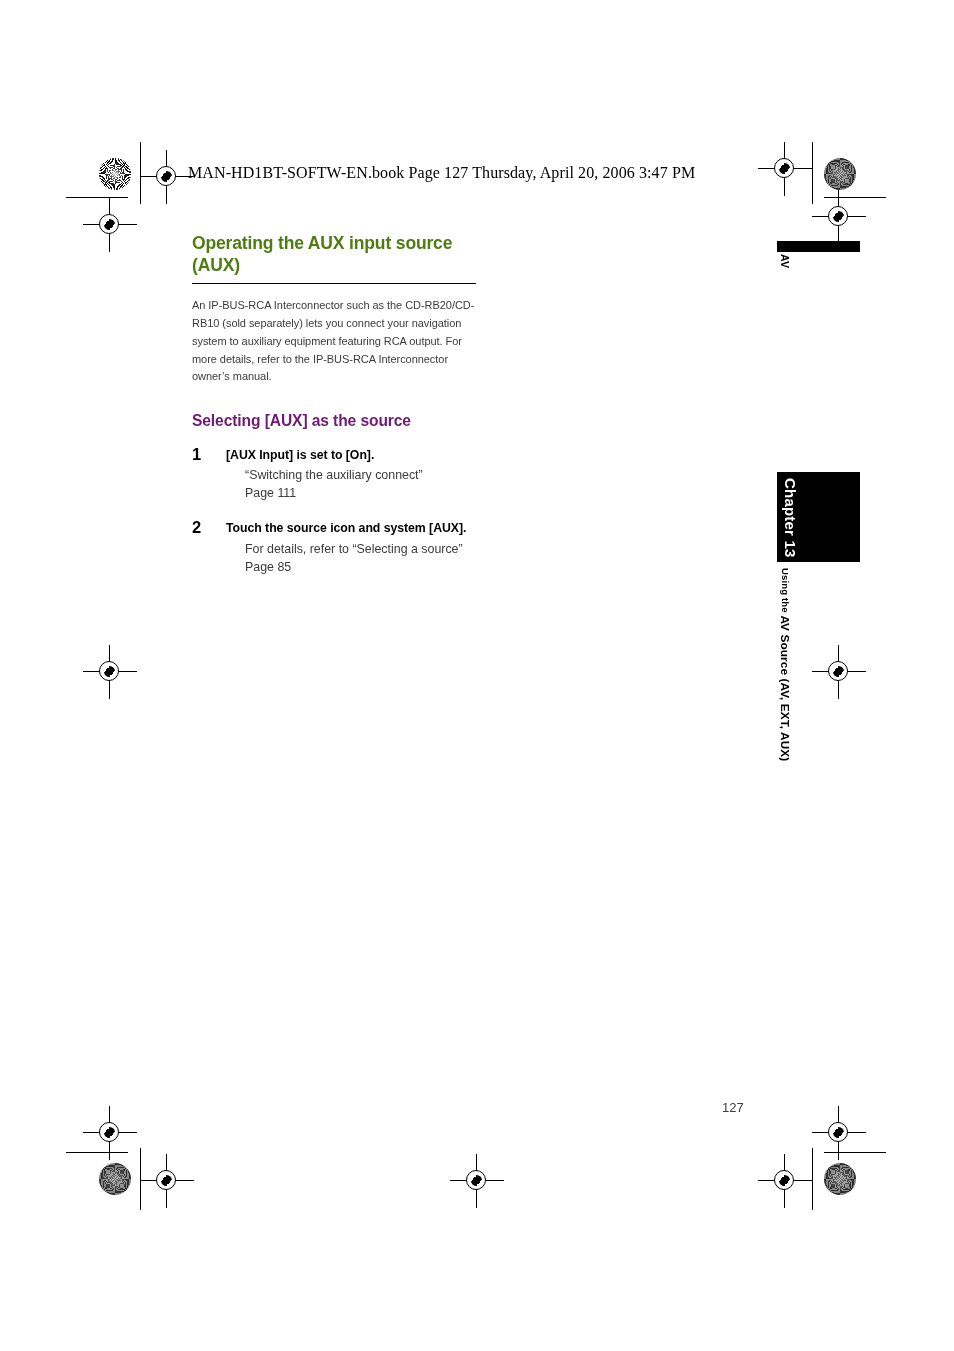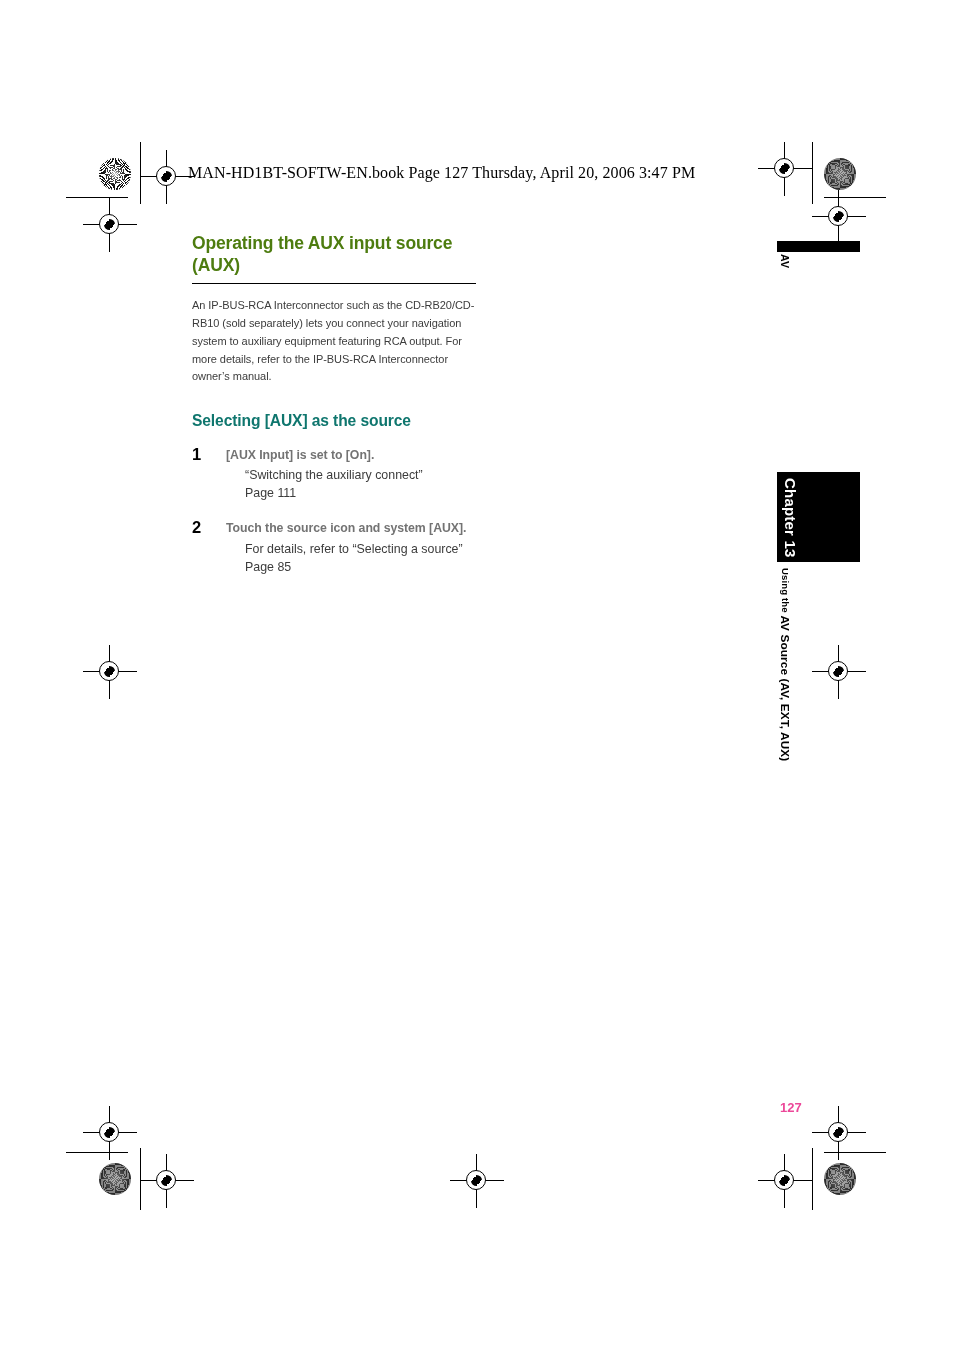--- a/index.html
+++ b/index.html
@@ -125,41 +125,41 @@
     margin: 13px 0 0 0;
     font-size: 11px;
     line-height: 1.62;
     color: #3c3c3c;
     letter-spacing: -0.05px;
   }
   h2.sub-title {
     margin: 26px 0 0 0;
     font-size: 15.6px;
     font-weight: bold;
-    color: #0f766e;
+    color: #701a75;
     letter-spacing: -0.1px;
   }
 
   .step {
     margin-top: 17px;
     position: relative;
     padding-left: 25px;
   }
   .step-num {
     position: absolute;
     left: 0;
     top: -2px;
     font-size: 16.5px;
     font-weight: bold;
     color: #000;
   }
   .step-head {
     font-size: 12.3px;
     font-weight: bold;
-    color: #737373;
+    color: #000000;
     line-height: 1.4;
     letter-spacing: -0.05px;
     padding-left: 9px;
   }
   .step-detail {
     margin-top: 3px;
     padding-left: 28px;
     font-size: 12.4px;
     line-height: 1.45;
     color: #3c3c3c;
@@ -217,25 +217,25 @@
     font-size: 11.4px;
     color: #000;
     letter-spacing: 0.1px;
     white-space: nowrap;
   }
   .chapter-running .thin { font-weight: bold; font-size: 9.6px; }
   .chapter-running .thick { font-weight: bold; font-size: 11.8px; }
 
   .page-number {
     position: absolute;
-    left: 780px;
+    left: 722px;
     top: 1100px;
     font-size: 13px;
-    font-weight: bold;
-    color: #ec4899;
+    font-weight: normal;
+    color: #404040;
   }
 </style>
 </head>
 <body>
 
 <div class="page">
 
   <div class="trim" style="left:140px; top:142px; width:1px; height:62px;"></div>
   <div class="trim" style="left:66px; top:197px; width:62px; height:1px;"></div>
 

